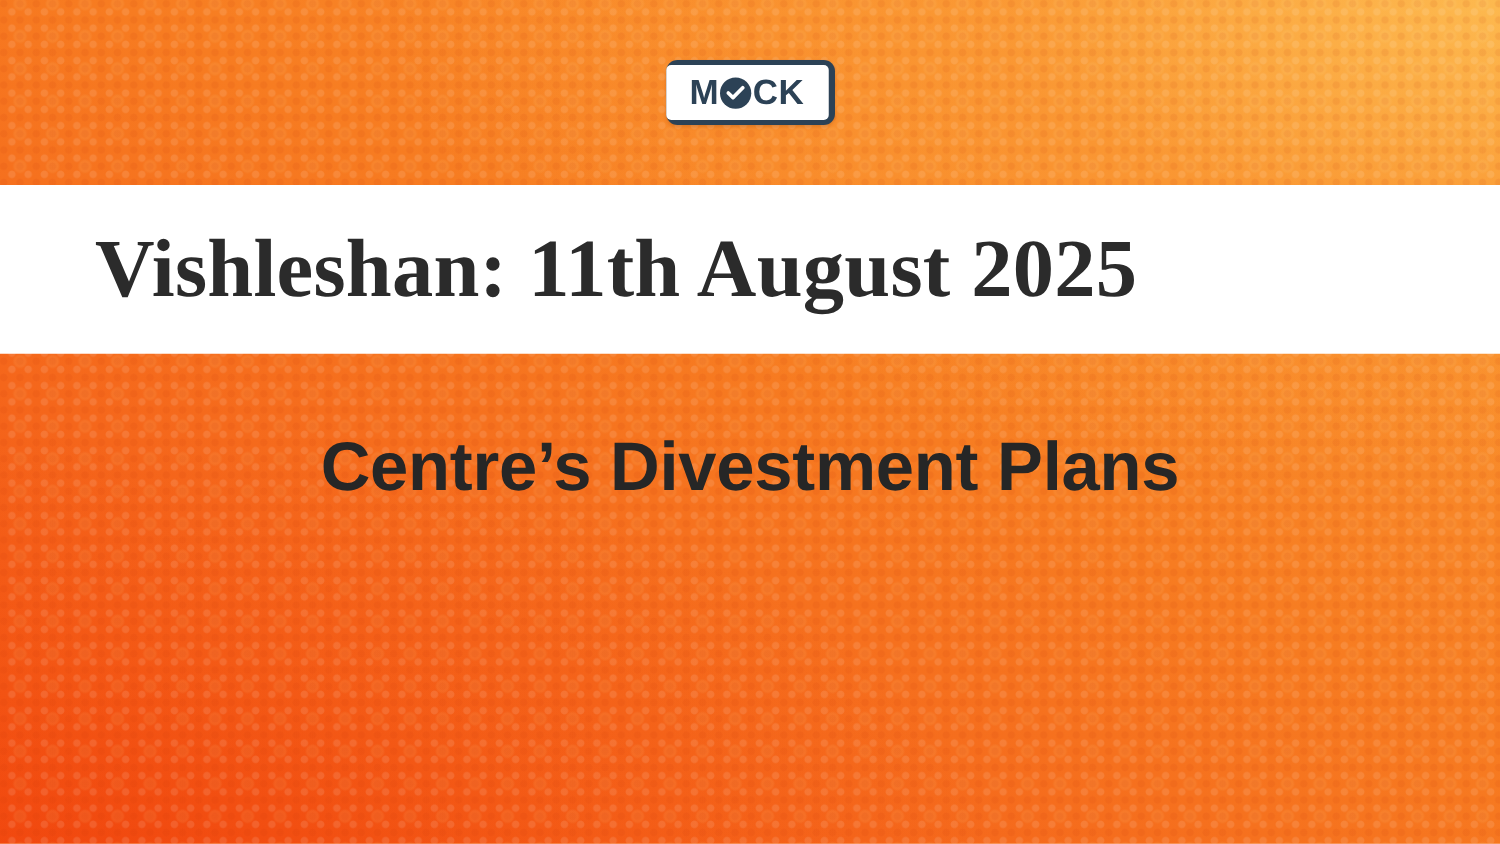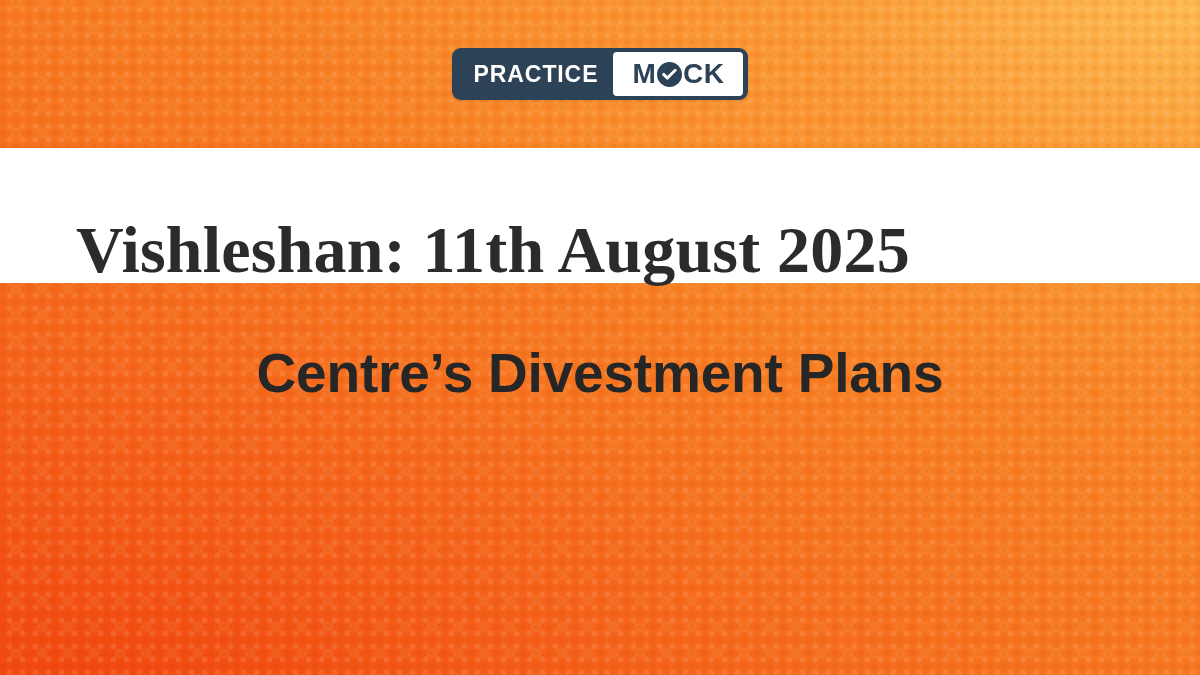--- a/index.html
+++ b/index.html
@@ -130,21 +130,21 @@
 
   
   .title-band {
     position: absolute;
     left: 0;
     top: 148px;
     width: 1200px;
     height: 135px;
     background: #FFFFFF;
     display: flex;
-    align-items: flex-end;
+    align-items: center;
   }
   .title-text {
     font-family: "Liberation Serif", "DejaVu Serif", serif;
     font-weight: bold;
     font-size: 66px;
     color: #2B2B2B;
     padding-left: 76px;
     letter-spacing: 0.2px;
     white-space: nowrap;
     line-height: 1;
@@ -177,21 +177,20 @@
 
 <div id="poster">
 
   <div class="bg-base"></div>
   <div class="bg-warm"></div>
   <div class="bg-dots"></div>
   <div class="bg-dots2"></div>
 
   <div class="header">
     <div class="logo">
-      <span class="logo-practice">PRACTICE</span>
       <span class="logo-mock-panel">
         <span class="logo-mock">
           <span>M</span>
           <span class="check-o">
             <svg width="15" height="13" viewBox="0 0 15 13" aria-hidden="true">
               <path d="M1.6 6.4 L5.4 10.1 L13.2 2.2" stroke="#FFFFFF" stroke-width="2.9" stroke-linecap="round" stroke-linejoin="round" fill="none"></path>
             </svg>
           </span>
           <span>CK</span>
         </span>

